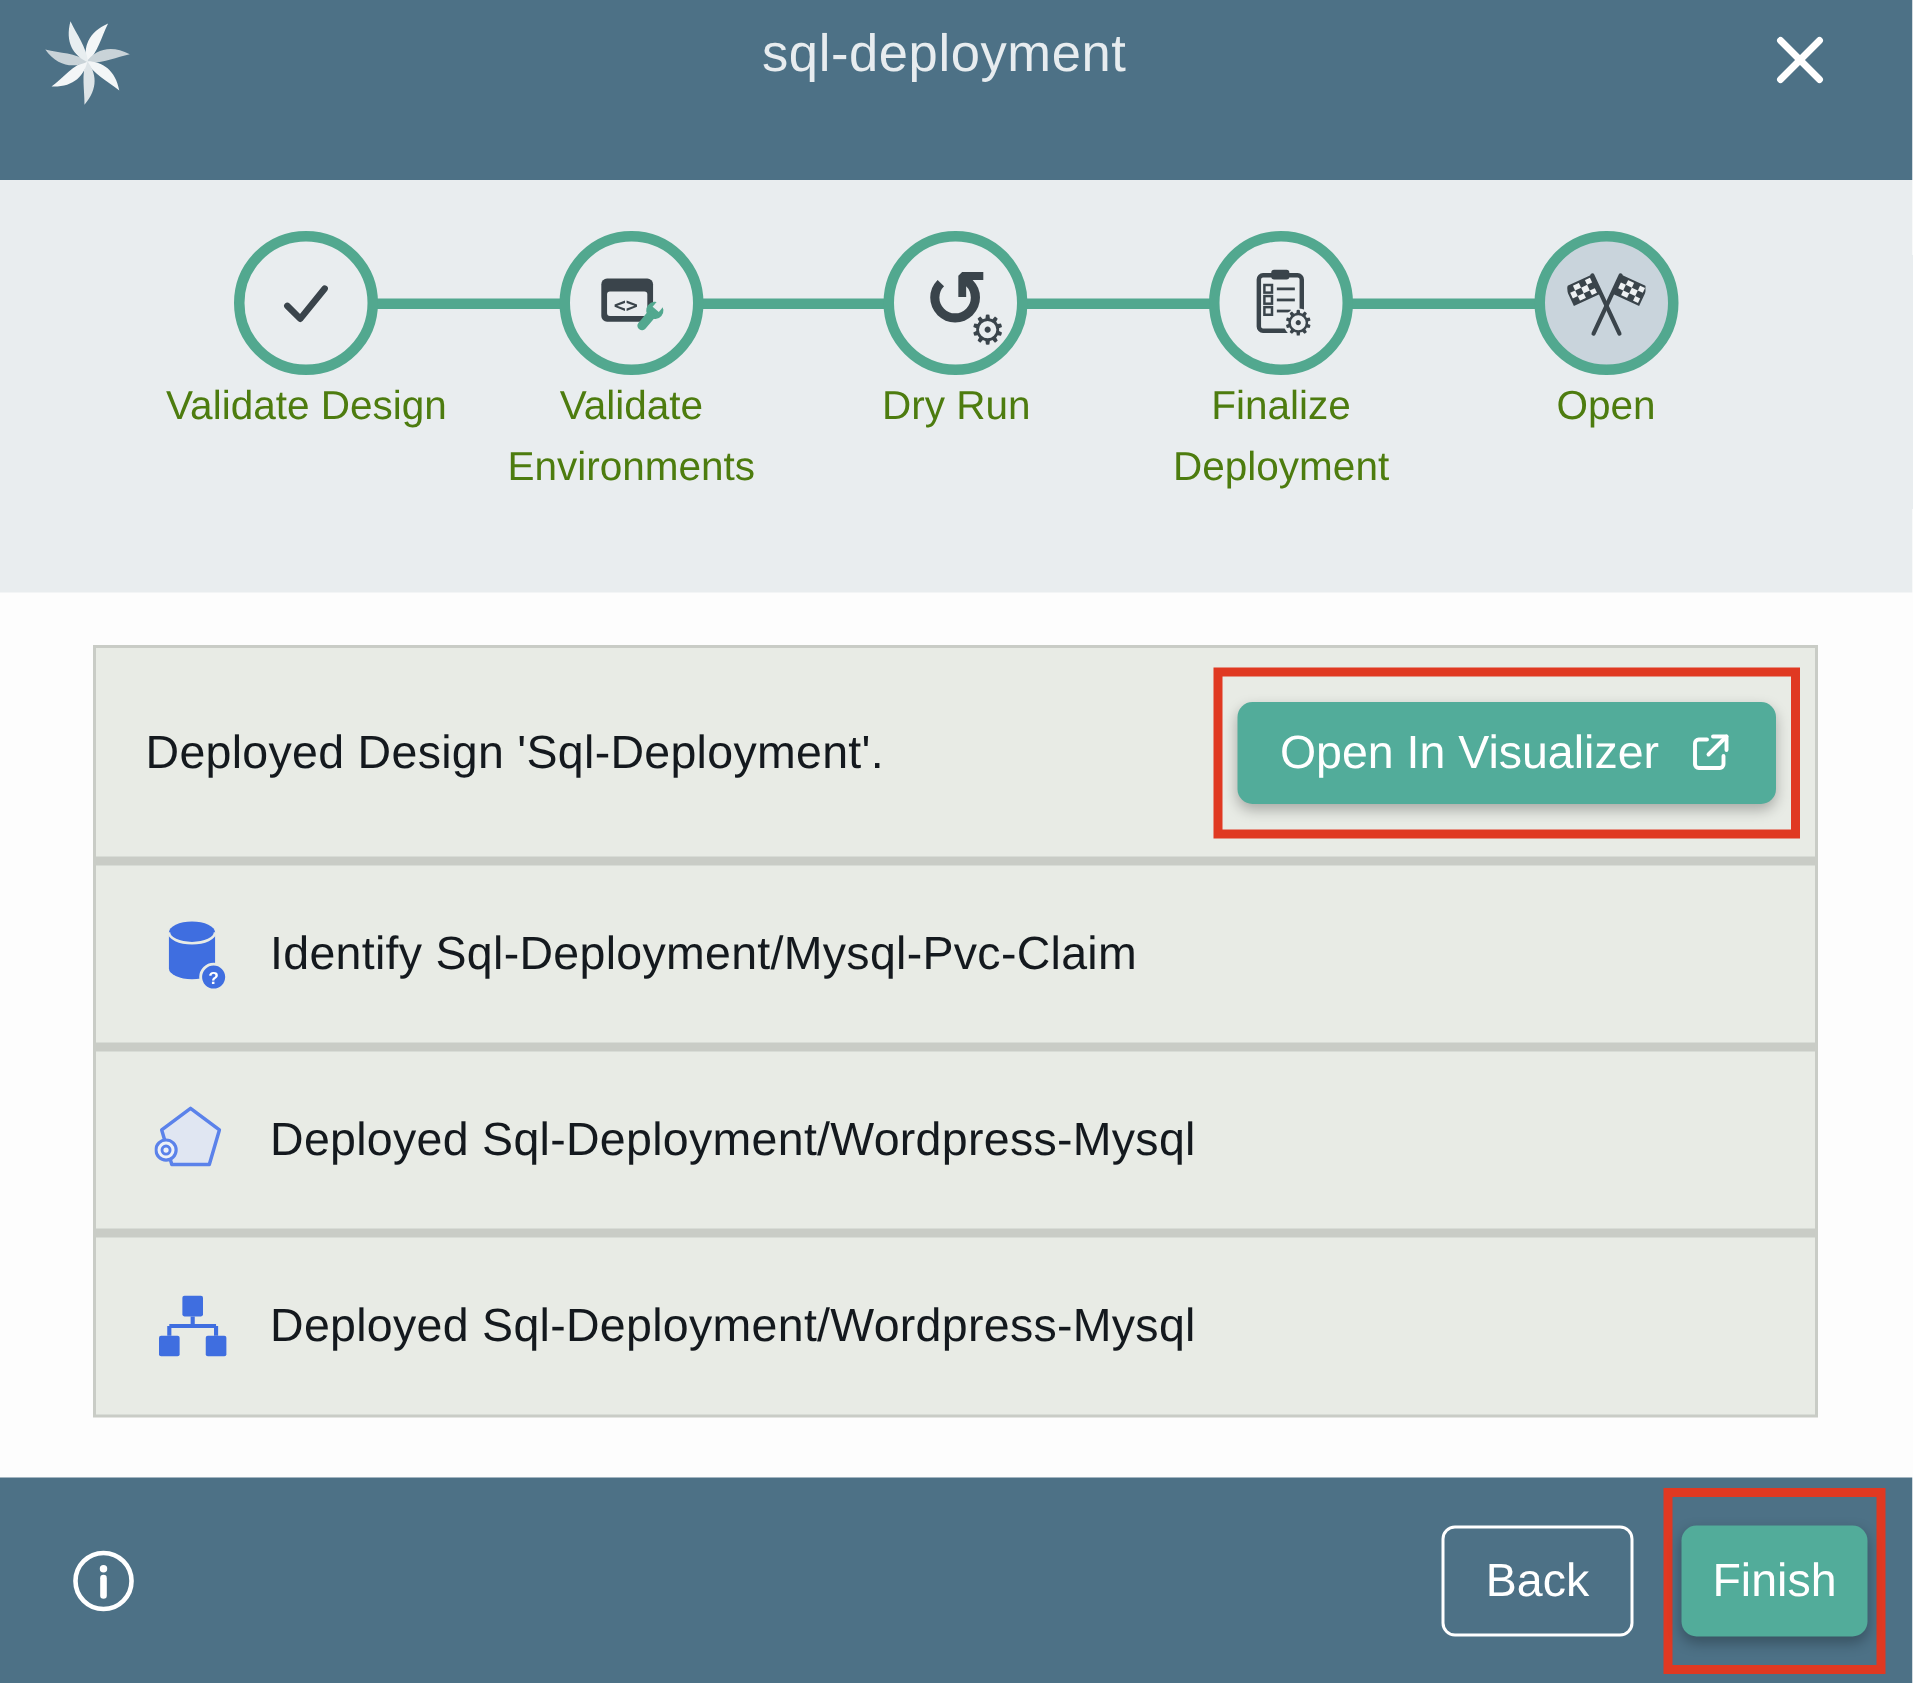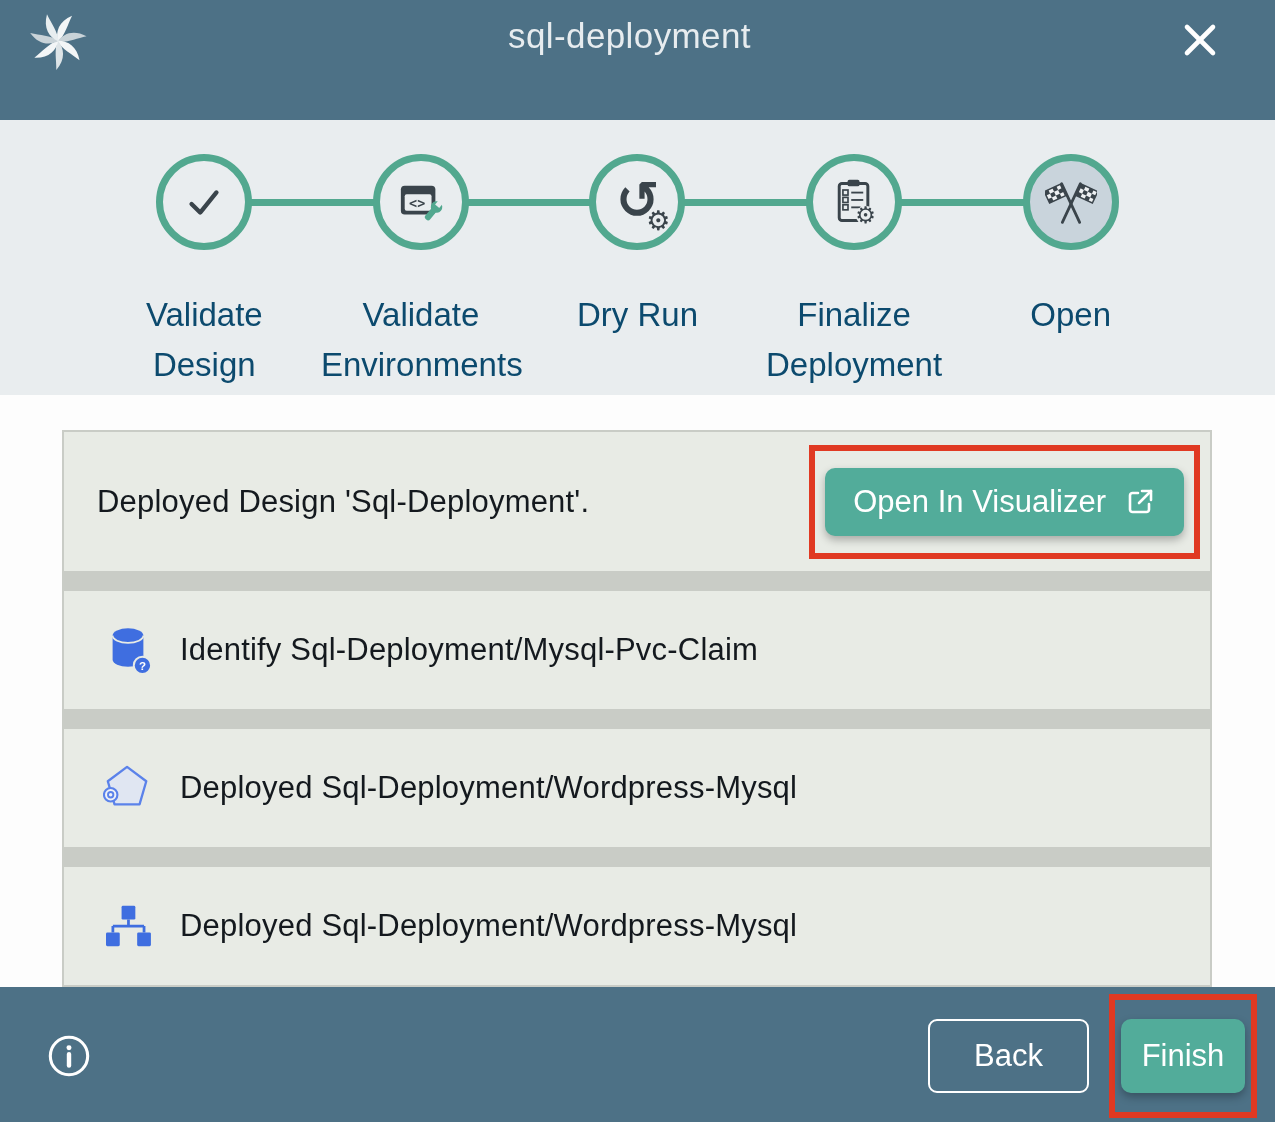--- a/index.html
+++ b/index.html
@@ -18,48 +18,48 @@
   .closebtn{position:absolute;right:50px;top:16px;width:50px;height:50px;background:none;border:none;padding:0;cursor:pointer;}
 
   
   .stepper{flex:0 0 auto;height:275px;background:var(--stepperBg,#e9edef);
            position:relative;box-sizing:border-box;padding:34px 96px 0;display:flex;}
   .connector{position:absolute;left:205px;top:79px;width:864px;height:7px;background:var(--teal,#52a88f);}
   .step{flex:1;display:flex;flex-direction:column;align-items:center;position:relative;z-index:1;}
   .circle{width:82px;height:82px;border:7px solid var(--teal,#52a88f);border-radius:50%;
           background:var(--stepperBg,#e9edef);display:flex;align-items:center;justify-content:center;box-sizing:content-box;}
   .step.current .circle{background:var(--activeStepFill,#c9d4dc);}
-  .slabel{margin-top:40px;font-size:33px;color:#0c4a6e;text-align:center;line-height:1.5;max-width:200px;}
+  .slabel{font-size:27px;color:#4d7c0f;text-align:center;line-height:1.5;max-width:200px;}
 
   .dryrun{position:relative;width:58px;height:56px;color:#3a444b;}
   .refresh{display:block;text-align:center;font-size:52px;line-height:52px;font-weight:bold;font-family:"DejaVu Sans",sans-serif;}
   .minigear{position:absolute;right:-4px;bottom:-4px;font-size:27px;line-height:1;font-family:"DejaVu Sans",sans-serif;
             text-shadow:0 0 3px var(--stepperBg,#e9edef),0 0 3px var(--stepperBg,#e9edef);}
 
   
   .content{flex:1 1 auto;background:var(--contentBg,#fdfdfd);}
   .rows{margin:35px 12px 0 62px;width:1150px;box-sizing:border-box;background:var(--rowBorder,#c9ccc6);
-        padding:2px;display:flex;flex-direction:column;gap:20px;}
+        padding:2px;display:flex;flex-direction:column;gap:6px;}
   .row{background:var(--rowBg,#e8ebe5);display:flex;align-items:center;min-height:118px;
        padding-left:36px;box-sizing:border-box;}
   .row-main{min-height:139px;justify-content:space-between;padding-left:33px;padding-right:10px;}
   .row-text{font-size:31px;color:#14191e;letter-spacing:.2px;}
   .row-icon{width:56px;display:flex;justify-content:center;align-items:center;margin-right:24px;flex:0 0 auto;}
 
   .annotation{border:6px solid var(--red,#e03922);padding:17px 10px;box-sizing:border-box;}
   .btn-teal{background:var(--btnTeal,#52ac9a);color:#fff;border:none;border-radius:10px;
             font-size:31px;font-family:inherit;box-shadow:0 4px 9px rgba(0,0,0,.28);cursor:pointer;}
   .btn-visualizer{display:flex;align-items:center;gap:18px;padding:16px 28px;}
 
   
   .ftr{flex:0 0 auto;height:137px;background:var(--slate,#4d7186);display:flex;align-items:center;
        box-sizing:border-box;padding:0 18px 0 46px;}
   .infobtn{background:none;border:none;padding:0;width:46px;height:46px;cursor:pointer;flex:0 0 auto;}
   .spacer{flex:1;}
-  .btn-back{width:161px;height:74px;border:2px solid #fff;border-radius:9px;background:transparent;
+  .btn-back{width:128px;height:74px;border:2px solid #fff;border-radius:9px;background:transparent;
             color:#fff;font-size:31px;font-family:inherit;cursor:pointer;}
   .annotation-finish{margin-left:20px;padding:19px 6px;}
   .btn-finish{width:124px;height:74px;}
 </style>
 </head>
 <body>
 
 <div class="app">
 
   <header class="hdr">

